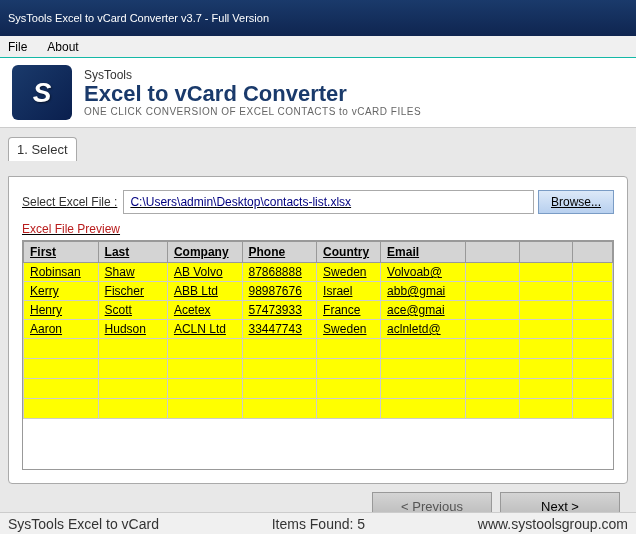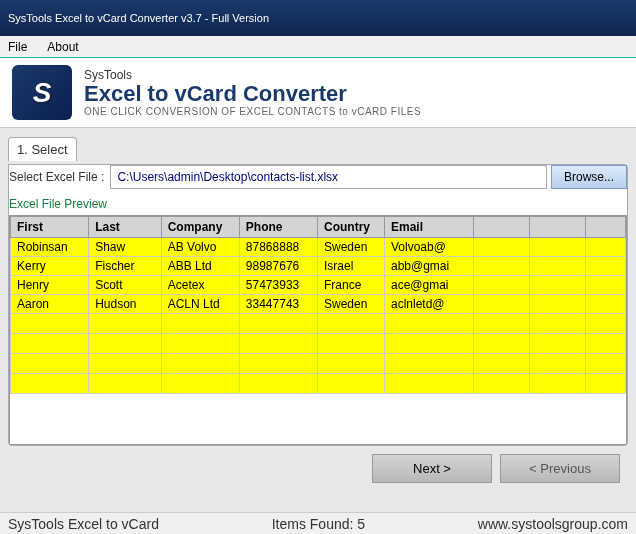--- a/index.html
+++ b/index.html
@@ -93,22 +93,23 @@
       padding: 8px;
       flex: 1;
     }
 
     
     .tab-panel {
       background: white;
       border: 1px solid #aaa;
       border-radius: 0 4px 4px 4px;
       position: relative;
-      padding: 0;
-      margin-top: 4px;
+      padding: 13px;
+      margin-top: 16px;
+      text-decoration: underline;
     }
     .tab-header {
       display: flex;
       position: relative;
       top: 1px;
       z-index: 1;
     }
     .tab {
       background: white;
       border: 1px solid #aaa;
@@ -149,21 +150,21 @@
       cursor: pointer;
       margin-left: 4px;
       height: 24px;
       color: #000;
       white-space: nowrap;
     }
 
     
     .preview-label {
       font-size: 12px;
-      color: #15803d;
+      color: #b91c1c;
       margin-bottom: 4px;
     }
 
     
     .table-container {
       border: 1px solid #999;
       overflow: hidden;
       position: relative;
       height: 230px;
     }
@@ -385,22 +386,22 @@
                   <td></td>
                 </tr>
               </tbody>
           </table>
         </div>
       </div>
 
     </div>
 
     <div class="bottom-bar">
+      <button class="nav-btn">&lt; Previous</button>
       <button class="nav-btn next">Next &gt;</button>
-      <button class="nav-btn">&lt; Previous</button>
     </div>
   </div>
 
   <div class="status-bar">
     <span>SysTools Excel to vCard</span>
     <span>Items Found: 5</span>
     <span>www.systoolsgroup.com</span>
   </div>
 
 </div>

